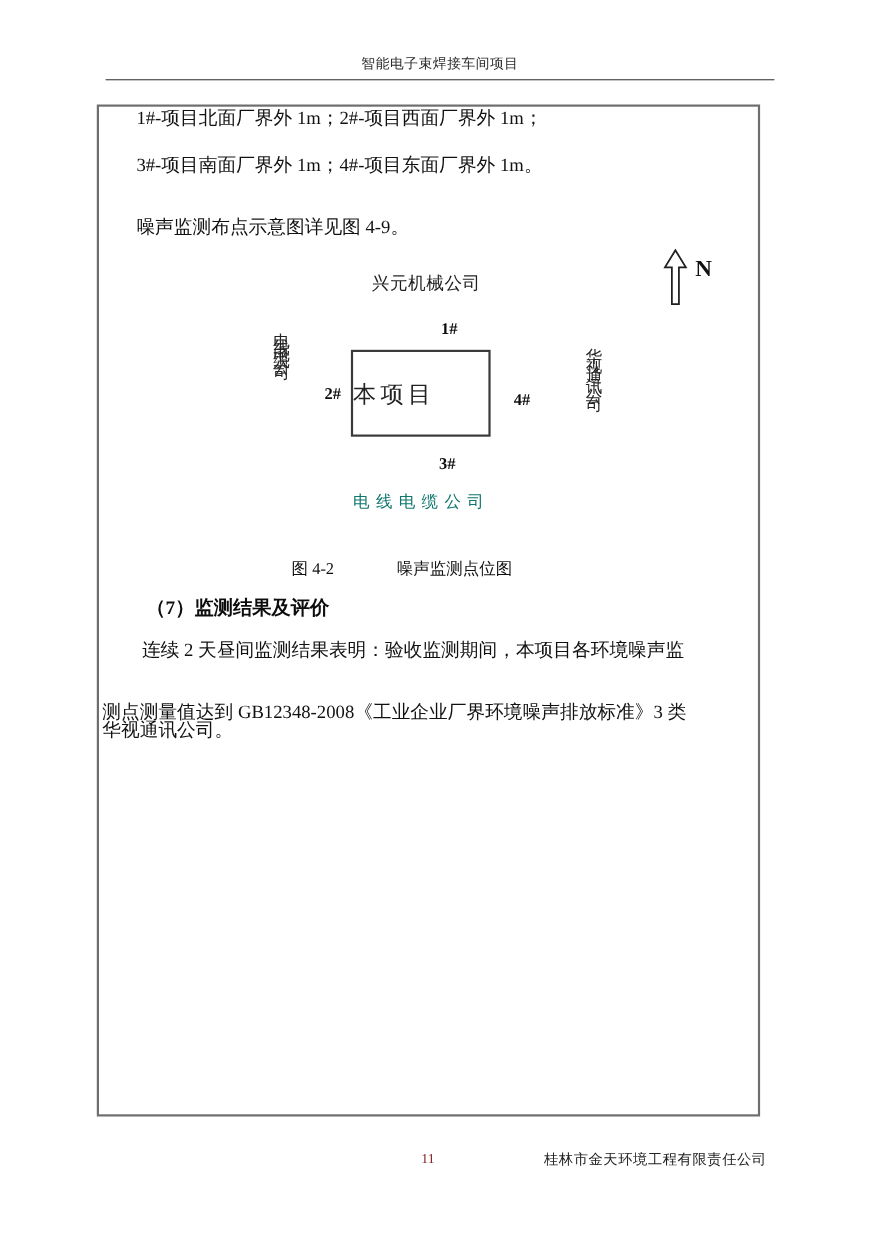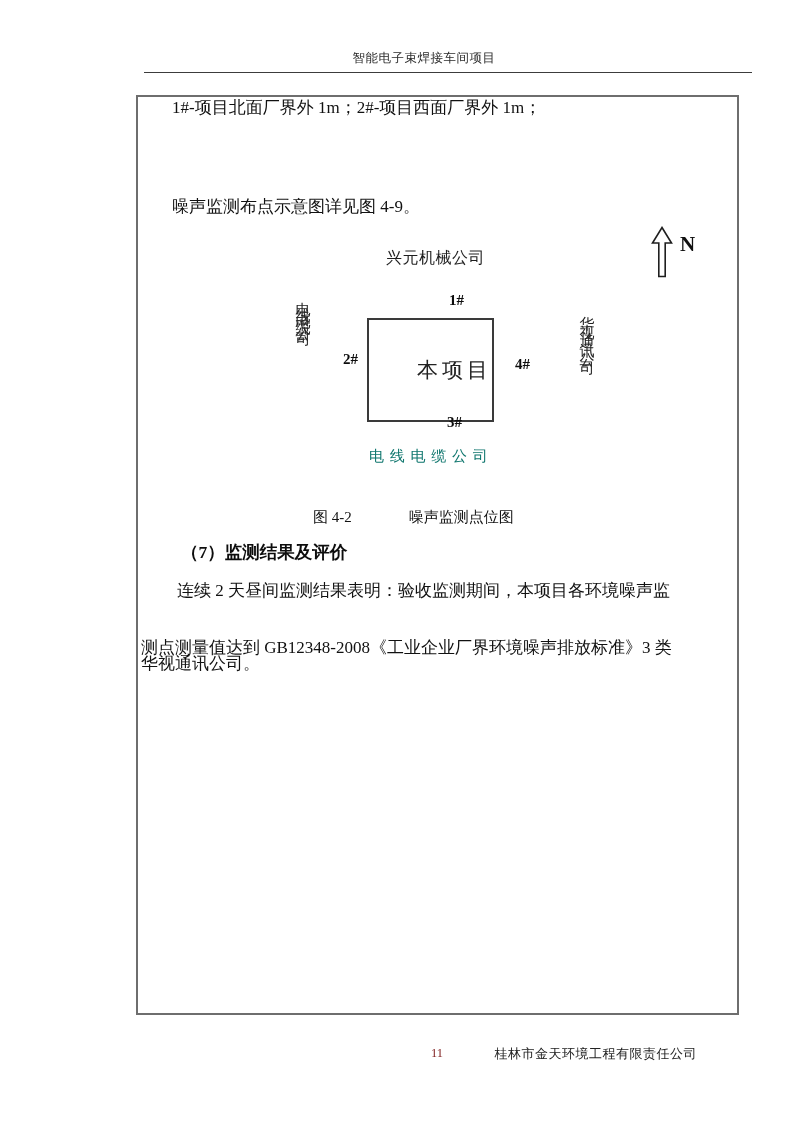--- a/index.html
+++ b/index.html
@@ -7,21 +7,21 @@
   .page {
     position: relative;
     width: 800px;
     height: 1131px;
     margin: 0 auto;
     background: #ffffff;
     font-family: "Liberation Serif", "DejaVu Serif", serif;
     color: #1e1e1e;
     overflow: hidden;
   }
-  .abs { position: absolute; white-space: nowrap; margin-left: 48px; }
+  .abs { position: absolute; white-space: nowrap; }
 
   .header-title {
     left: 0; right: 0; top: 50px;
     text-align: center;
     font-size: 12.5px;
     letter-spacing: 0.5px;
     color: #2a2a2a;
   }
   .header-rule {
     left: 96px; top: 72px;
@@ -47,23 +47,23 @@
   .vtext {
     writing-mode: vertical-rl;
     text-orientation: upright;
     font-size: 15px;
     color: #222;
   }
   .company-left  { left: 245px; top: 290px; letter-spacing: 6px; }
   .company-right { left: 529px; top: 304px; letter-spacing: 9px; }
   .project-box {
     left: 319px; top: 318px;
-    width: 127px; height: 104px;
+    width: 127px; height: 79px;
     border: 2px solid #3a3a3a;
-    display: flex; align-items: center; justify-content: flex-end;
+    display: flex; align-items: center; justify-content: flex-start;
     font-size: 21px; letter-spacing: 4px; color: #222;
   }
   .pt { font-size: 15px; font-weight: bold; color: #0d0d0d; }
   .pt1 { left: 401px; top: 292px; }
   .pt2 { left: 295px; top: 351px; }
   .pt4 { left: 467px; top: 356px; }
   .pt3 { left: 399px; top: 414px; }
   .company-bottom { left: 321px; top: 447px; font-size: 15px; letter-spacing: 1px; color: #0f766e; }
 
   .figure-caption { left: 265px; top: 508px; font-size: 15px; color: #111; }
@@ -83,20 +83,21 @@
 <body>
 
 <div class="page">
 
   <div class="abs header-title">智能电子束焊接车间项目</div>
   <div class="abs header-rule"></div>
 
   <div class="abs content-frame"></div>
 
   <div class="abs body-line t1">1#-项目北面厂界外 1m；2#-项目西面厂界外 1m；</div>
+  <div class="abs body-line t2">3#-项目南面厂界外 1m；4#-项目东面厂界外 1m。</div>
   <div class="abs body-line t3">噪声监测布点示意图详见图 4-9。</div>
 
   <div class="abs north-arrow">
     <svg width="24" height="52" viewBox="0 0 24 52">
       <polygon points="12,1.5 21.5,17 15.2,17 15.2,50.5 8.8,50.5 8.8,17 2.5,17" fill="#ffffff" stroke="#1f1f1f" stroke-width="1.6" stroke-linejoin="miter"></polygon>
     </svg>
   </div>
   <div class="abs north-label">N</div>
 
   <div class="abs company-top">兴元机械公司</div>

